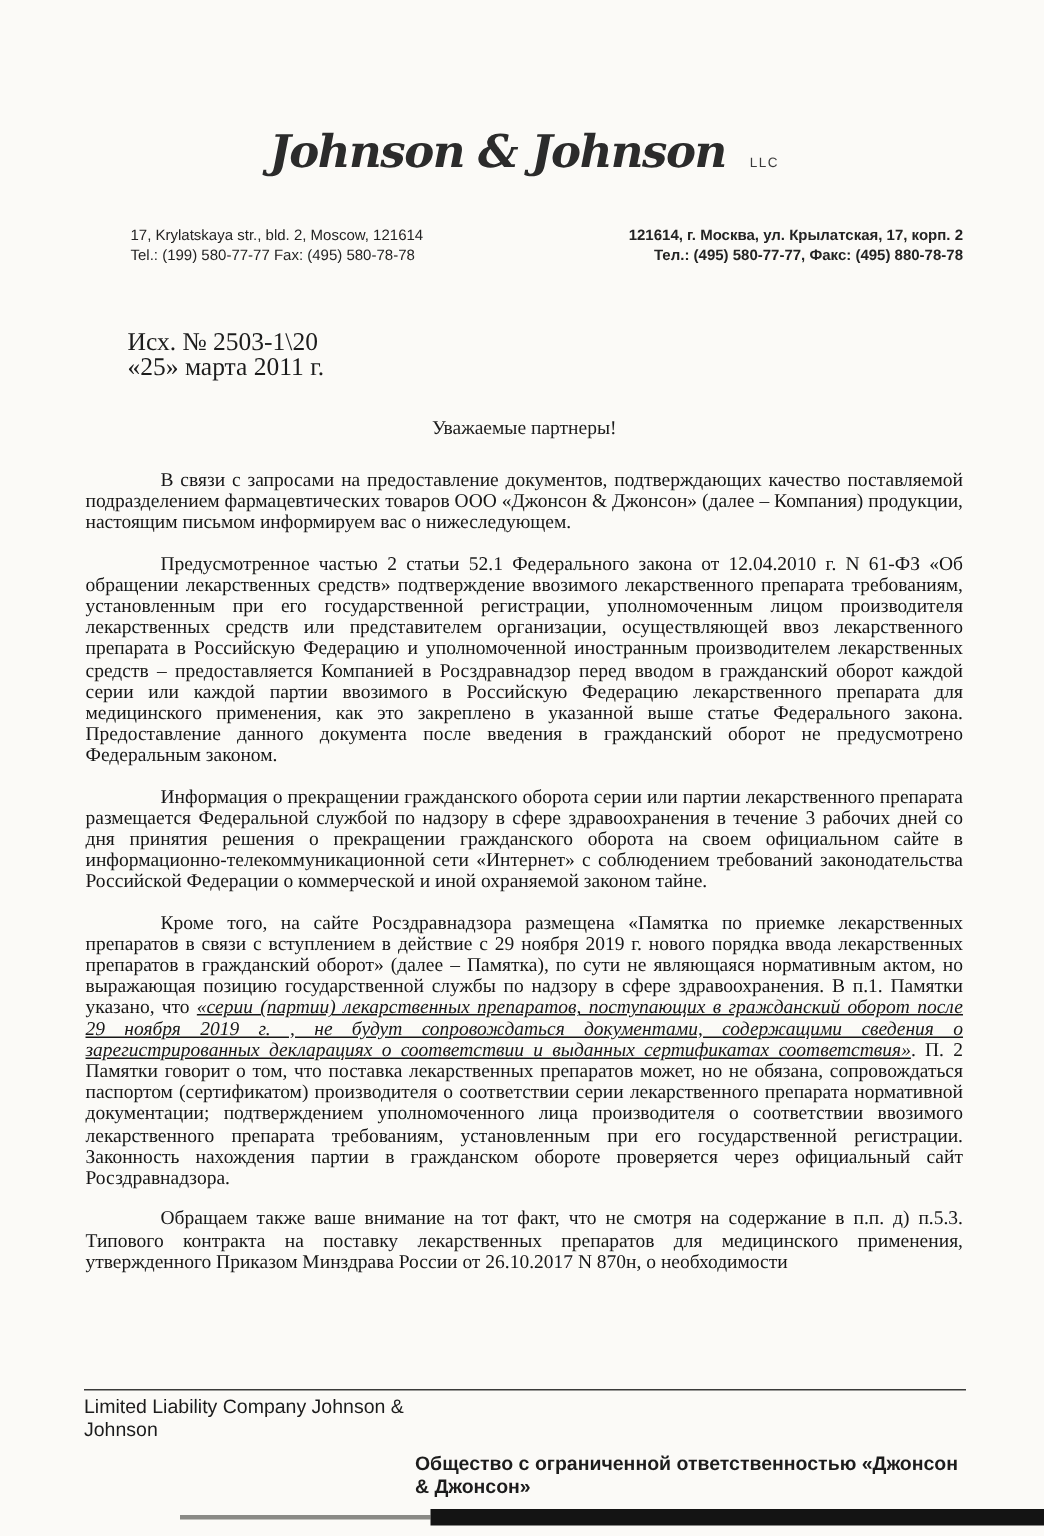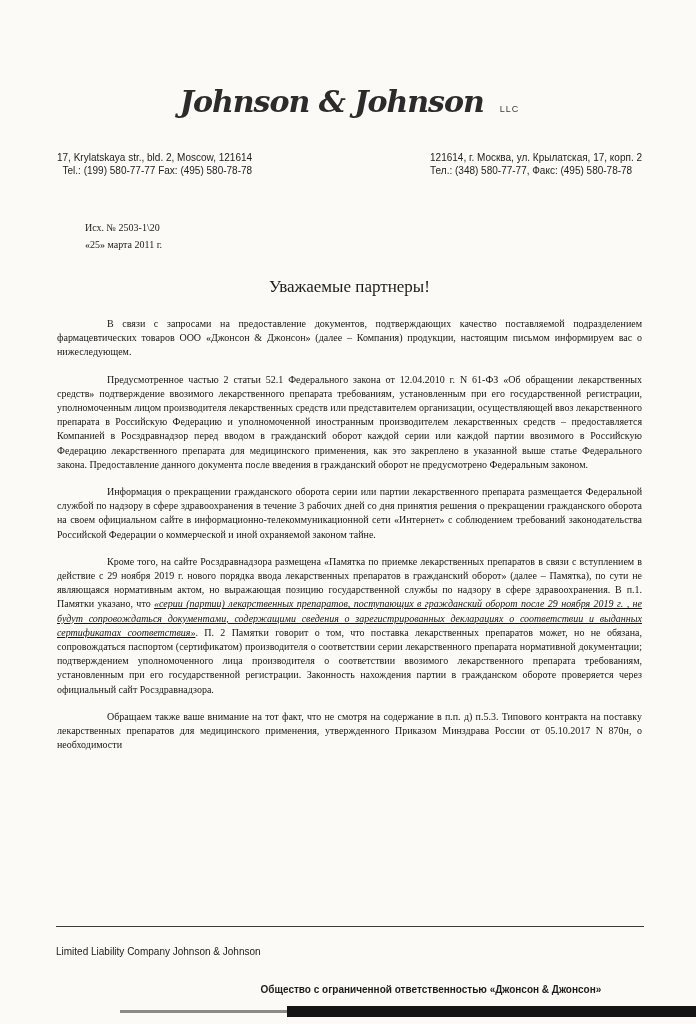--- a/index.html
+++ b/index.html
@@ -48,61 +48,61 @@
   }
   .addresses{
     display:flex;
     justify-content:space-between;
     margin-top:32px;
     font-family:"Liberation Sans", sans-serif;
     font-size:10px;
     line-height:13px;
     color:#232323;
   }
-  .addr-left{text-align:right;}
-  .addr-right{text-align:left;}
+  .addr-left{text-align:left;margin-left:30px;}
+  .addr-right{text-align:right;font-weight:bold;}
   
   .ref-block{
     margin-top:42px;
     margin-left:28px;
-    font-size:10px;
+    font-size:17px;
     line-height:17px;
     color:#1c1c1c;
   }
   
   .salutation{
     margin-top:24px;
     text-align:center;
-    font-size:17px;
+    font-size:13px;
     color:#1c1c1c;
   }
   
   .body{
     margin-top:20px;
-    font-size:10px;
+    font-size:13px;
     line-height:14.2px;
     text-align:justify;
     color:#161616;
   }
   .body p{
     margin:0 0 13px 0;
     text-indent:50px;
   }
   .body .it{font-style:italic;text-decoration:underline;}
   
   .footer{
     position:absolute;
     top:926px;
     left:56px;
     right:52px;
     border-top:1.2px solid #3a3a3a;
-    padding-top:19px;
+    padding-top:3px;
     display:flex;
     font-family:"Liberation Sans", sans-serif;
-    font-size:10px;
+    font-size:13px;
     color:#1c1c1c;
   }
   .footer .f-left{font-weight:normal;}
   .footer .f-right{font-weight:bold;margin-top:38px;}
   
   .scan-bar{
     position:absolute;
     top:1006px;
     left:287px;
     right:0;
@@ -128,37 +128,37 @@
       <span class="logo"><span>Johnson &amp; Johnson</span><span class="logo-suffix">LLC</span></span>
     </div>
 
     <div class="addresses">
       <div class="addr-left">
         <div>17, Krylatskaya str., bld. 2, Moscow, 121614</div>
         <div>Tel.: (199) 580-77-77  Fax: (495) 580-78-78</div>
       </div>
       <div class="addr-right">
         <div>121614, г. Москва, ул. Крылатская, 17, корп. 2</div>
-        <div>Тел.: (348) 580-77-77, Факс: (495) 580-78-78</div>
+        <div>Тел.: (495) 580-77-77, Факс: (495) 880-78-78</div>
       </div>
     </div>
 
     <div class="ref-block">
       <div>Исх. № 2503-1\20</div>
       <div>«25» марта 2011 г.</div>
     </div>
 
     <div class="salutation">Уважаемые партнеры!</div>
 
     <div class="body">
         <p><span>В связи с запросами на предоставление документов, подтверждающих качество поставляемой подразделением фармацевтических товаров ООО «Джонсон &amp; Джонсон» (далее – Компания) продукции, настоящим письмом информируем вас о нижеследующем.</span></p>
         <p><span>Предусмотренное частью 2 статьи 52.1 Федерального закона от 12.04.2010 г. N 61-ФЗ «Об обращении лекарственных средств» подтверждение ввозимого лекарственного препарата требованиям, установленным при его государственной регистрации, уполномоченным лицом производителя лекарственных средств или представителем организации, осуществляющей ввоз лекарственного препарата в Российскую Федерацию и уполномоченной иностранным производителем лекарственных средств – предоставляется Компанией в Росздравнадзор перед вводом в гражданский оборот каждой серии или каждой партии ввозимого в Российскую Федерацию лекарственного препарата для медицинского применения, как это закреплено в указанной выше статье Федерального закона. Предоставление данного документа после введения в гражданский оборот не предусмотрено Федеральным законом.</span></p>
         <p><span>Информация о прекращении гражданского оборота серии или партии лекарственного препарата размещается Федеральной службой по надзору в сфере здравоохранения в течение 3 рабочих дней со дня принятия решения о прекращении гражданского оборота на своем официальном сайте в информационно-телекоммуникационной сети «Интернет» с соблюдением требований законодательства Российской Федерации о коммерческой и иной охраняемой законом тайне.</span></p>
         <p><span>Кроме того, на сайте Росздравнадзора размещена «Памятка по приемке лекарственных препаратов в связи с вступлением в действие с 29 ноября 2019 г. нового порядка ввода лекарственных препаратов в гражданский оборот» (далее – Памятка), по сути не являющаяся нормативным актом, но выражающая позицию государственной службы по надзору в сфере здравоохранения. В п.1. Памятки указано, что </span><span class="it">«серии (партии) лекарственных препаратов, поступающих в гражданский оборот после 29 ноября 2019 г. , не будут сопровождаться документами, содержащими сведения о зарегистрированных декларациях о соответствии и выданных сертификатах соответствия»</span><span>. П. 2 Памятки говорит о том, что поставка лекарственных препаратов может, но не обязана, сопровождаться паспортом (сертификатом) производителя о соответствии серии лекарственного препарата нормативной документации; подтверждением уполномоченного лица производителя о соответствии ввозимого лекарственного препарата требованиям, установленным при его государственной регистрации. Законность нахождения партии в гражданском обороте проверяется через официальный сайт Росздравнадзора.</span></p>
-        <p><span>Обращаем также ваше внимание на тот факт, что не смотря на содержание в п.п. д) п.5.3. Типового контракта на поставку лекарственных препаратов для медицинского применения, утвержденного Приказом Минздрава России от 05.10.2017 N 870н, о необходимости</span></p>
+        <p><span>Обращаем также ваше внимание на тот факт, что не смотря на содержание в п.п. д) п.5.3. Типового контракта на поставку лекарственных препаратов для медицинского применения, утвержденного Приказом Минздрава России от 26.10.2017 N 870н, о необходимости</span></p>
       </div>
 
   </div>
 
   <div class="footer">
     <div class="f-left">Limited Liability Company Johnson &amp; Johnson</div>
     <div class="f-right">Общество с ограниченной ответственностью «Джонсон &amp; Джонсон»</div>
   </div>
 
   <div class="scan-bar-thin"></div>

